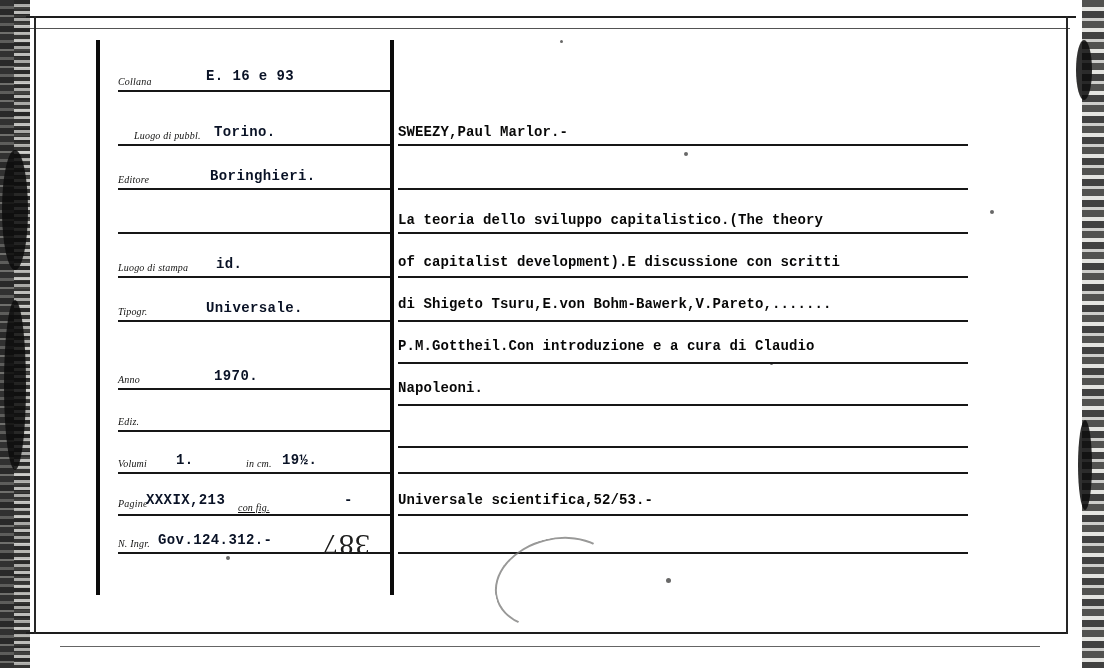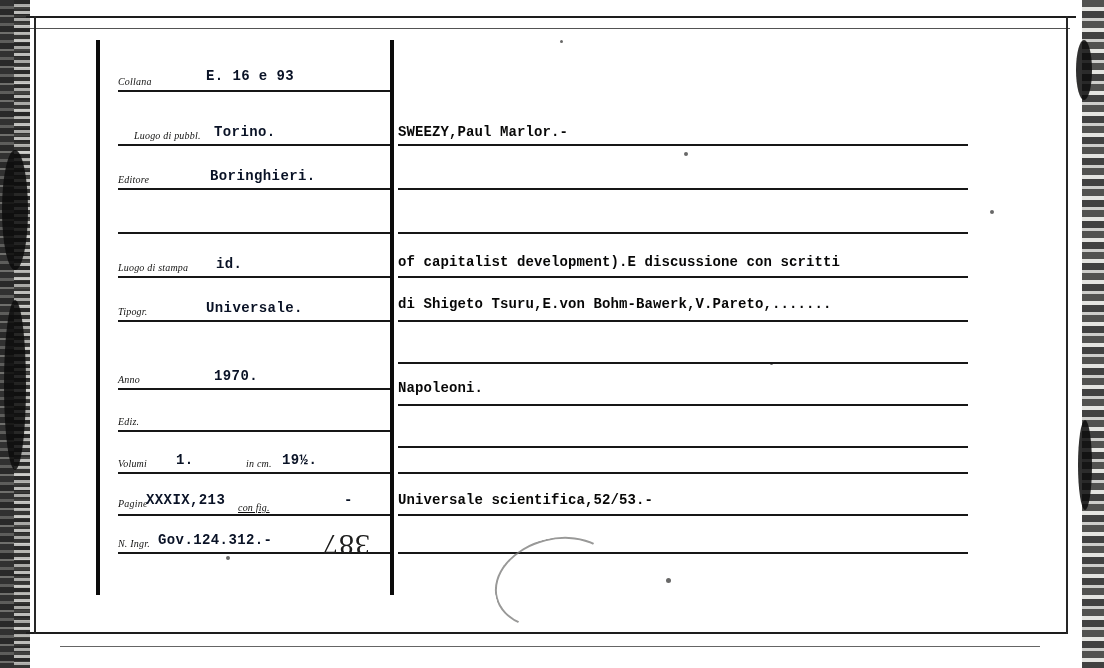--- a/index.html
+++ b/index.html
@@ -282,22 +282,24 @@
     <div class="fld-value" style="left:110px;top:260px;">Universale.</div>
     <div class="fld-value" style="left:118px;top:328px;">1970.</div>
     <div class="fld-value" style="left:118px;top:370px;"></div>
     <div class="fld-value" style="left:80px;top:412px;">1.</div>
     <div class="fld-value" style="left:186px;top:412px;">19½.</div>
     <div class="fld-value" style="left:50px;top:452px;">XXXIX,213</div>
     <div class="fld-value" style="left:248px;top:452px;">-</div>
     <div class="fld-value" style="left:62px;top:492px;">Gov.124.312.-</div>
 
     <div class="title-line" style="top:84px;">SWEEZY,Paul Marlor.-</div>
+    <div class="title-line" style="top:172px;">La teoria dello sviluppo capitalistico.(The theory</div>
     <div class="title-line" style="top:256px;">di Shigeto Tsuru,E.von Bohm-Bawerk,V.Pareto,.......</div>
     <div class="title-line" style="top:214px;">of capitalist development).E discussione con scritti</div>
+    <div class="title-line" style="top:298px;">P.M.Gottheil.Con introduzione e a cura di Claudio</div>
     <div class="title-line" style="top:340px;">Napoleoni.</div>
     <div class="title-line" style="top:452px;">Universale scientifica,52/53.-</div>
 
     <div class="pencil-number">387</div>
     <div class="stamp-arc"></div>
 
   </div>
 </div>
 
 </body></html>

